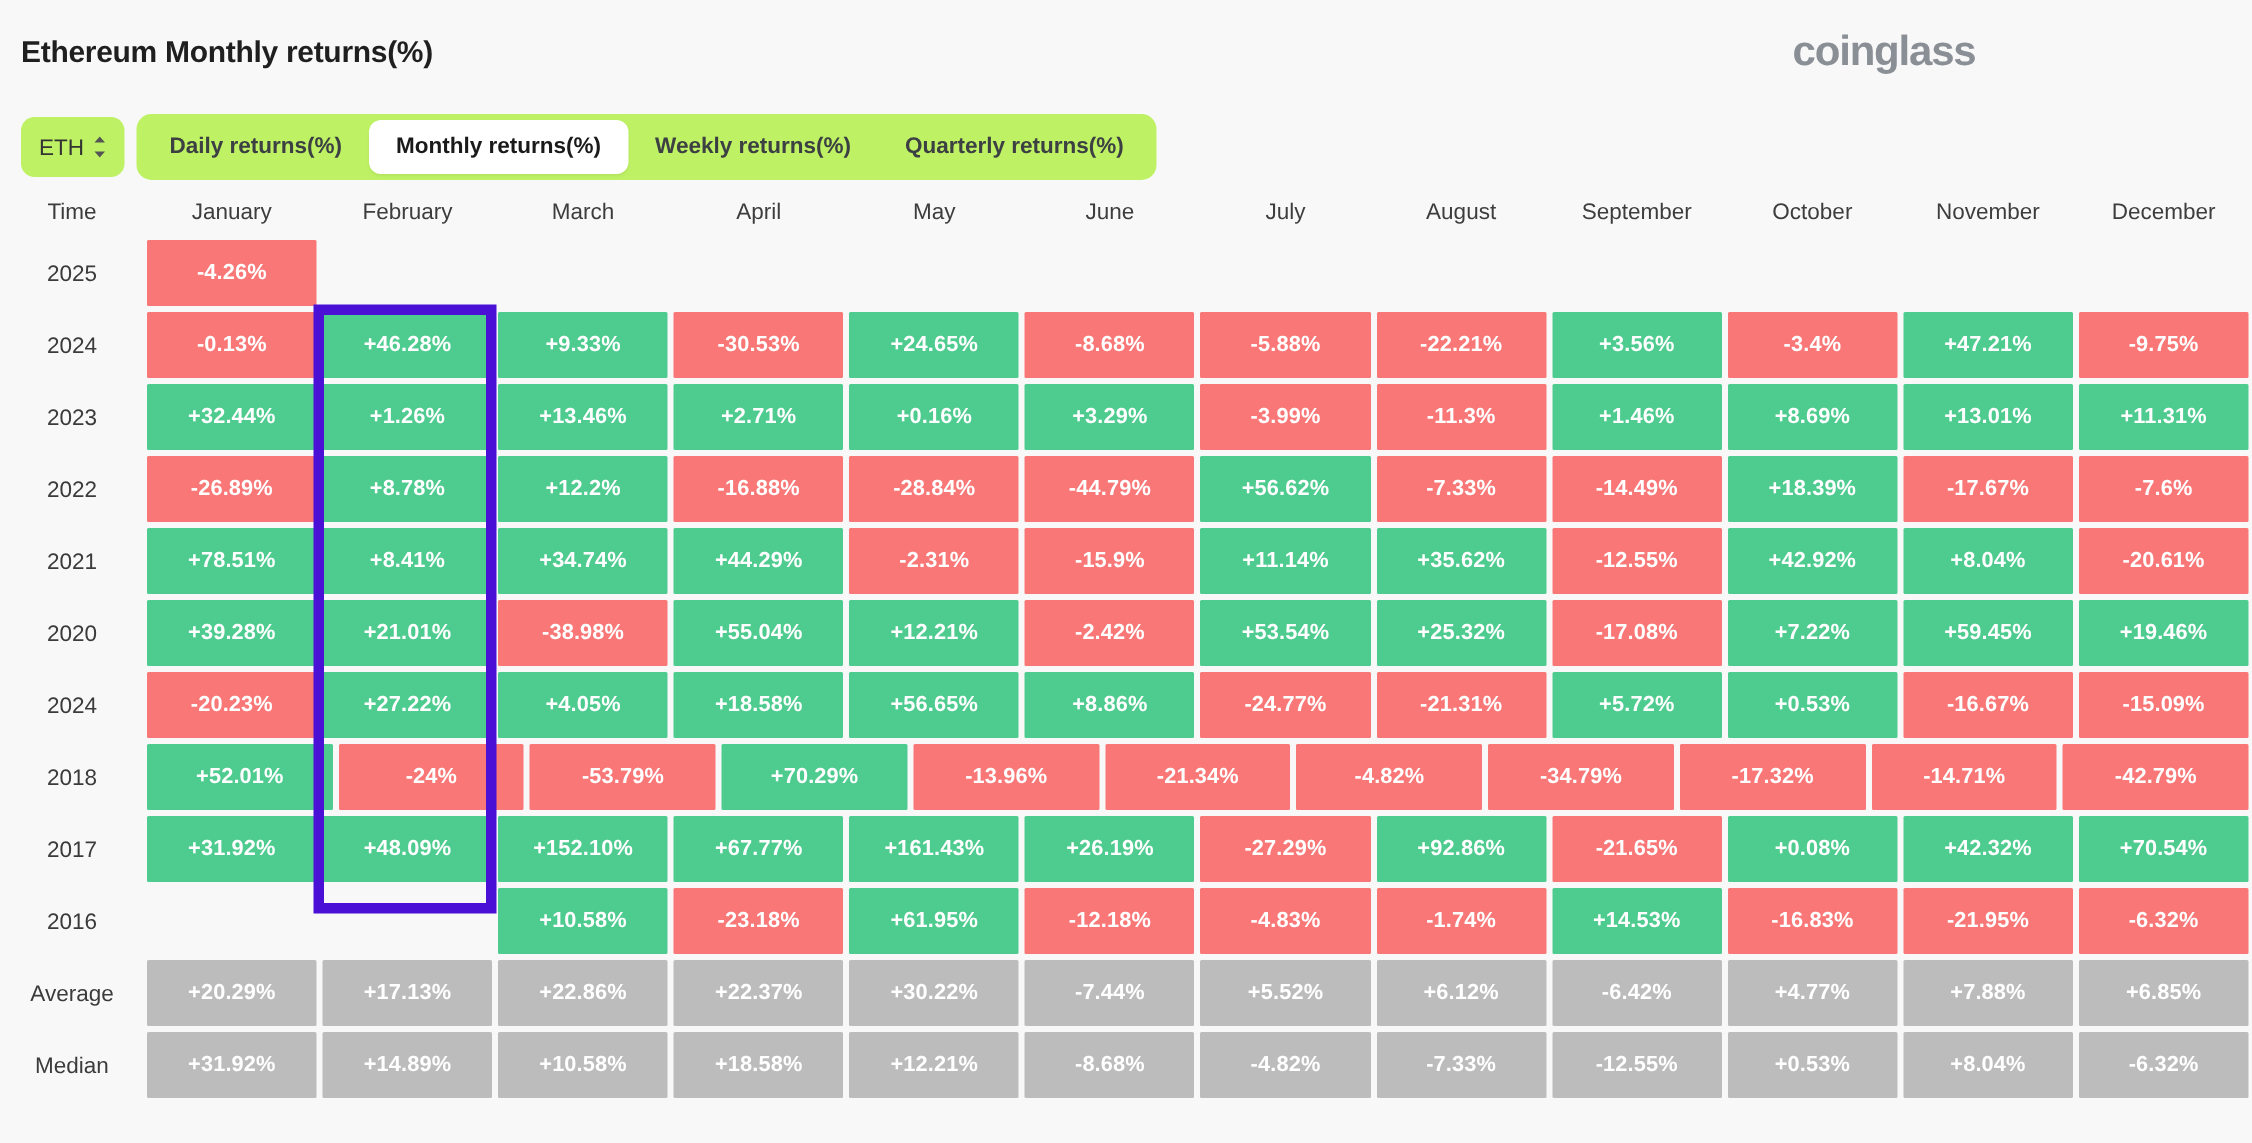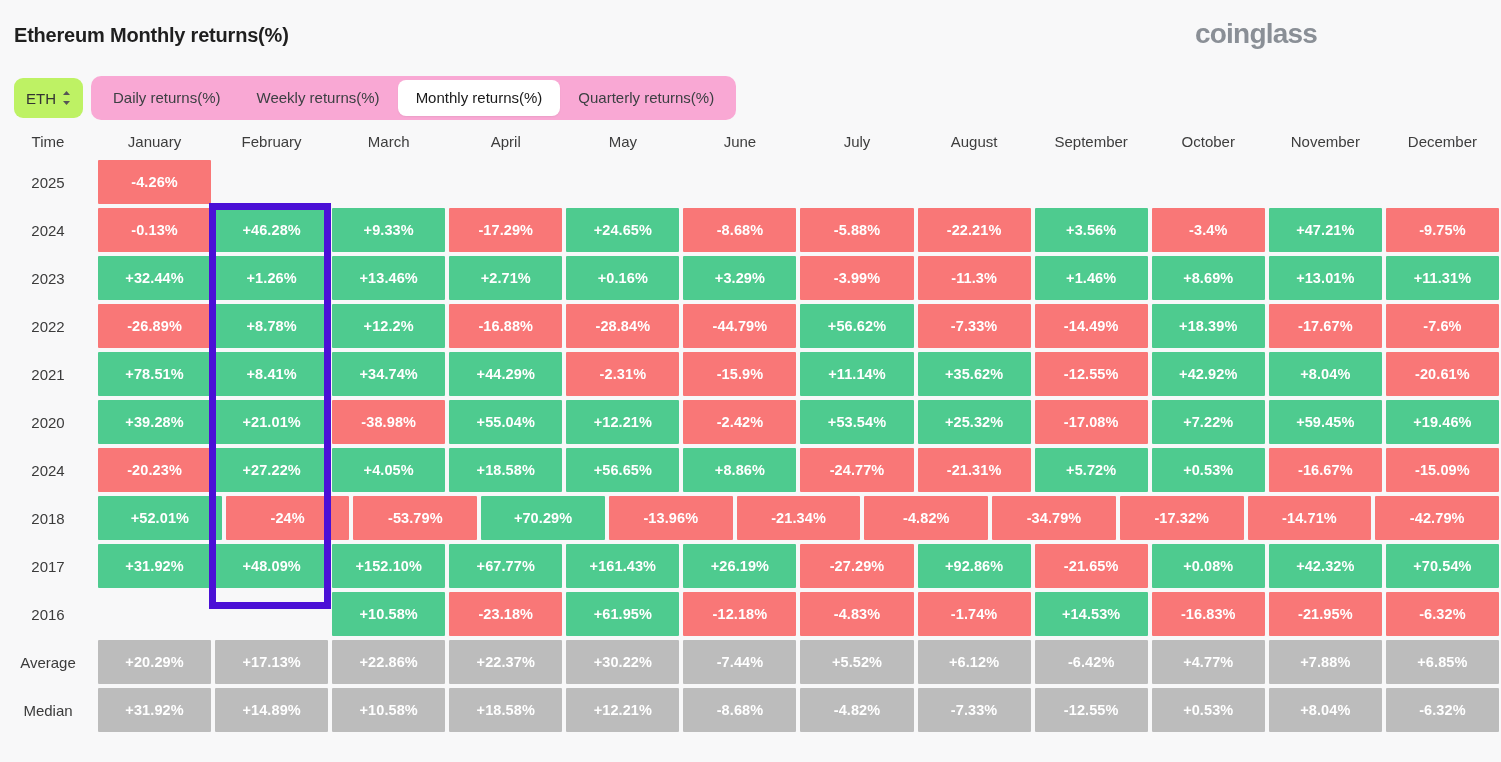--- a/index.html
+++ b/index.html
@@ -27,21 +27,21 @@
   .sym-select{
     display:flex;align-items:center;gap:6px;
     height:40px;padding:0 12px;box-sizing:border-box;
     background:#bef264;border-radius:9px;
     font-size:15px;color:#333;
   }
   .caret{display:inline-flex;flex-direction:column;line-height:6px;font-size:9px;color:#555;}
   .tabs{
     display:flex;align-items:center;
     height:44px;padding:4px;box-sizing:border-box;
-    background:#f9a8d4;border-radius:10px;
+    background:#bef264;border-radius:10px;font-weight:bold;
   }
   .tab{
     height:36px;line-height:36px;padding:0 18px;
     font-size:15px;color:#3c4043;border-radius:8px;white-space:nowrap;
   }
   .tab.active{background:#ffffff;color:#1a1a1a;box-shadow:0 1px 2px rgba(0,0,0,.06);}
 
   
   .grid{position:absolute;left:0;top:124px;width:1501px;}
   .row{display:flex;align-items:stretch;}
@@ -84,22 +84,22 @@
       <span>ETH</span>
       <span class="caret">
         <svg width="9" height="16" viewBox="0 0 9 16" aria-hidden="true">
           <path d="M4.5 1 L8 5 L1 5 Z" fill="#555"></path>
           <path d="M4.5 15 L1 11 L8 11 Z" fill="#555"></path>
         </svg>
       </span>
     </div>
     <div class="tabs" id="tabs">
         <div class="tab">Daily returns(%)</div>
+        <div class="tab active">Monthly returns(%)</div>
         <div class="tab">Weekly returns(%)</div>
-        <div class="tab active">Monthly returns(%)</div>
         <div class="tab">Quarterly returns(%)</div>
       </div>
   </div>
 
   <div class="grid" id="grid">
       <div class="row head">
         <div class="rowhead">Time</div>
         <div class="hcell">January</div>
         <div class="hcell">February</div>
         <div class="hcell">March</div>
@@ -157,21 +157,21 @@
         <div class="cellwrap">
           <div class="cell neg">-0.13%</div>
         </div>
         <div class="cellwrap">
           <div class="cell pos">+46.28%</div>
         </div>
         <div class="cellwrap">
           <div class="cell pos">+9.33%</div>
         </div>
         <div class="cellwrap">
-          <div class="cell neg">-17.29%</div>
+          <div class="cell neg">-30.53%</div>
         </div>
         <div class="cellwrap">
           <div class="cell pos">+24.65%</div>
         </div>
         <div class="cellwrap">
           <div class="cell neg">-8.68%</div>
         </div>
         <div class="cellwrap">
           <div class="cell neg">-5.88%</div>
         </div>

